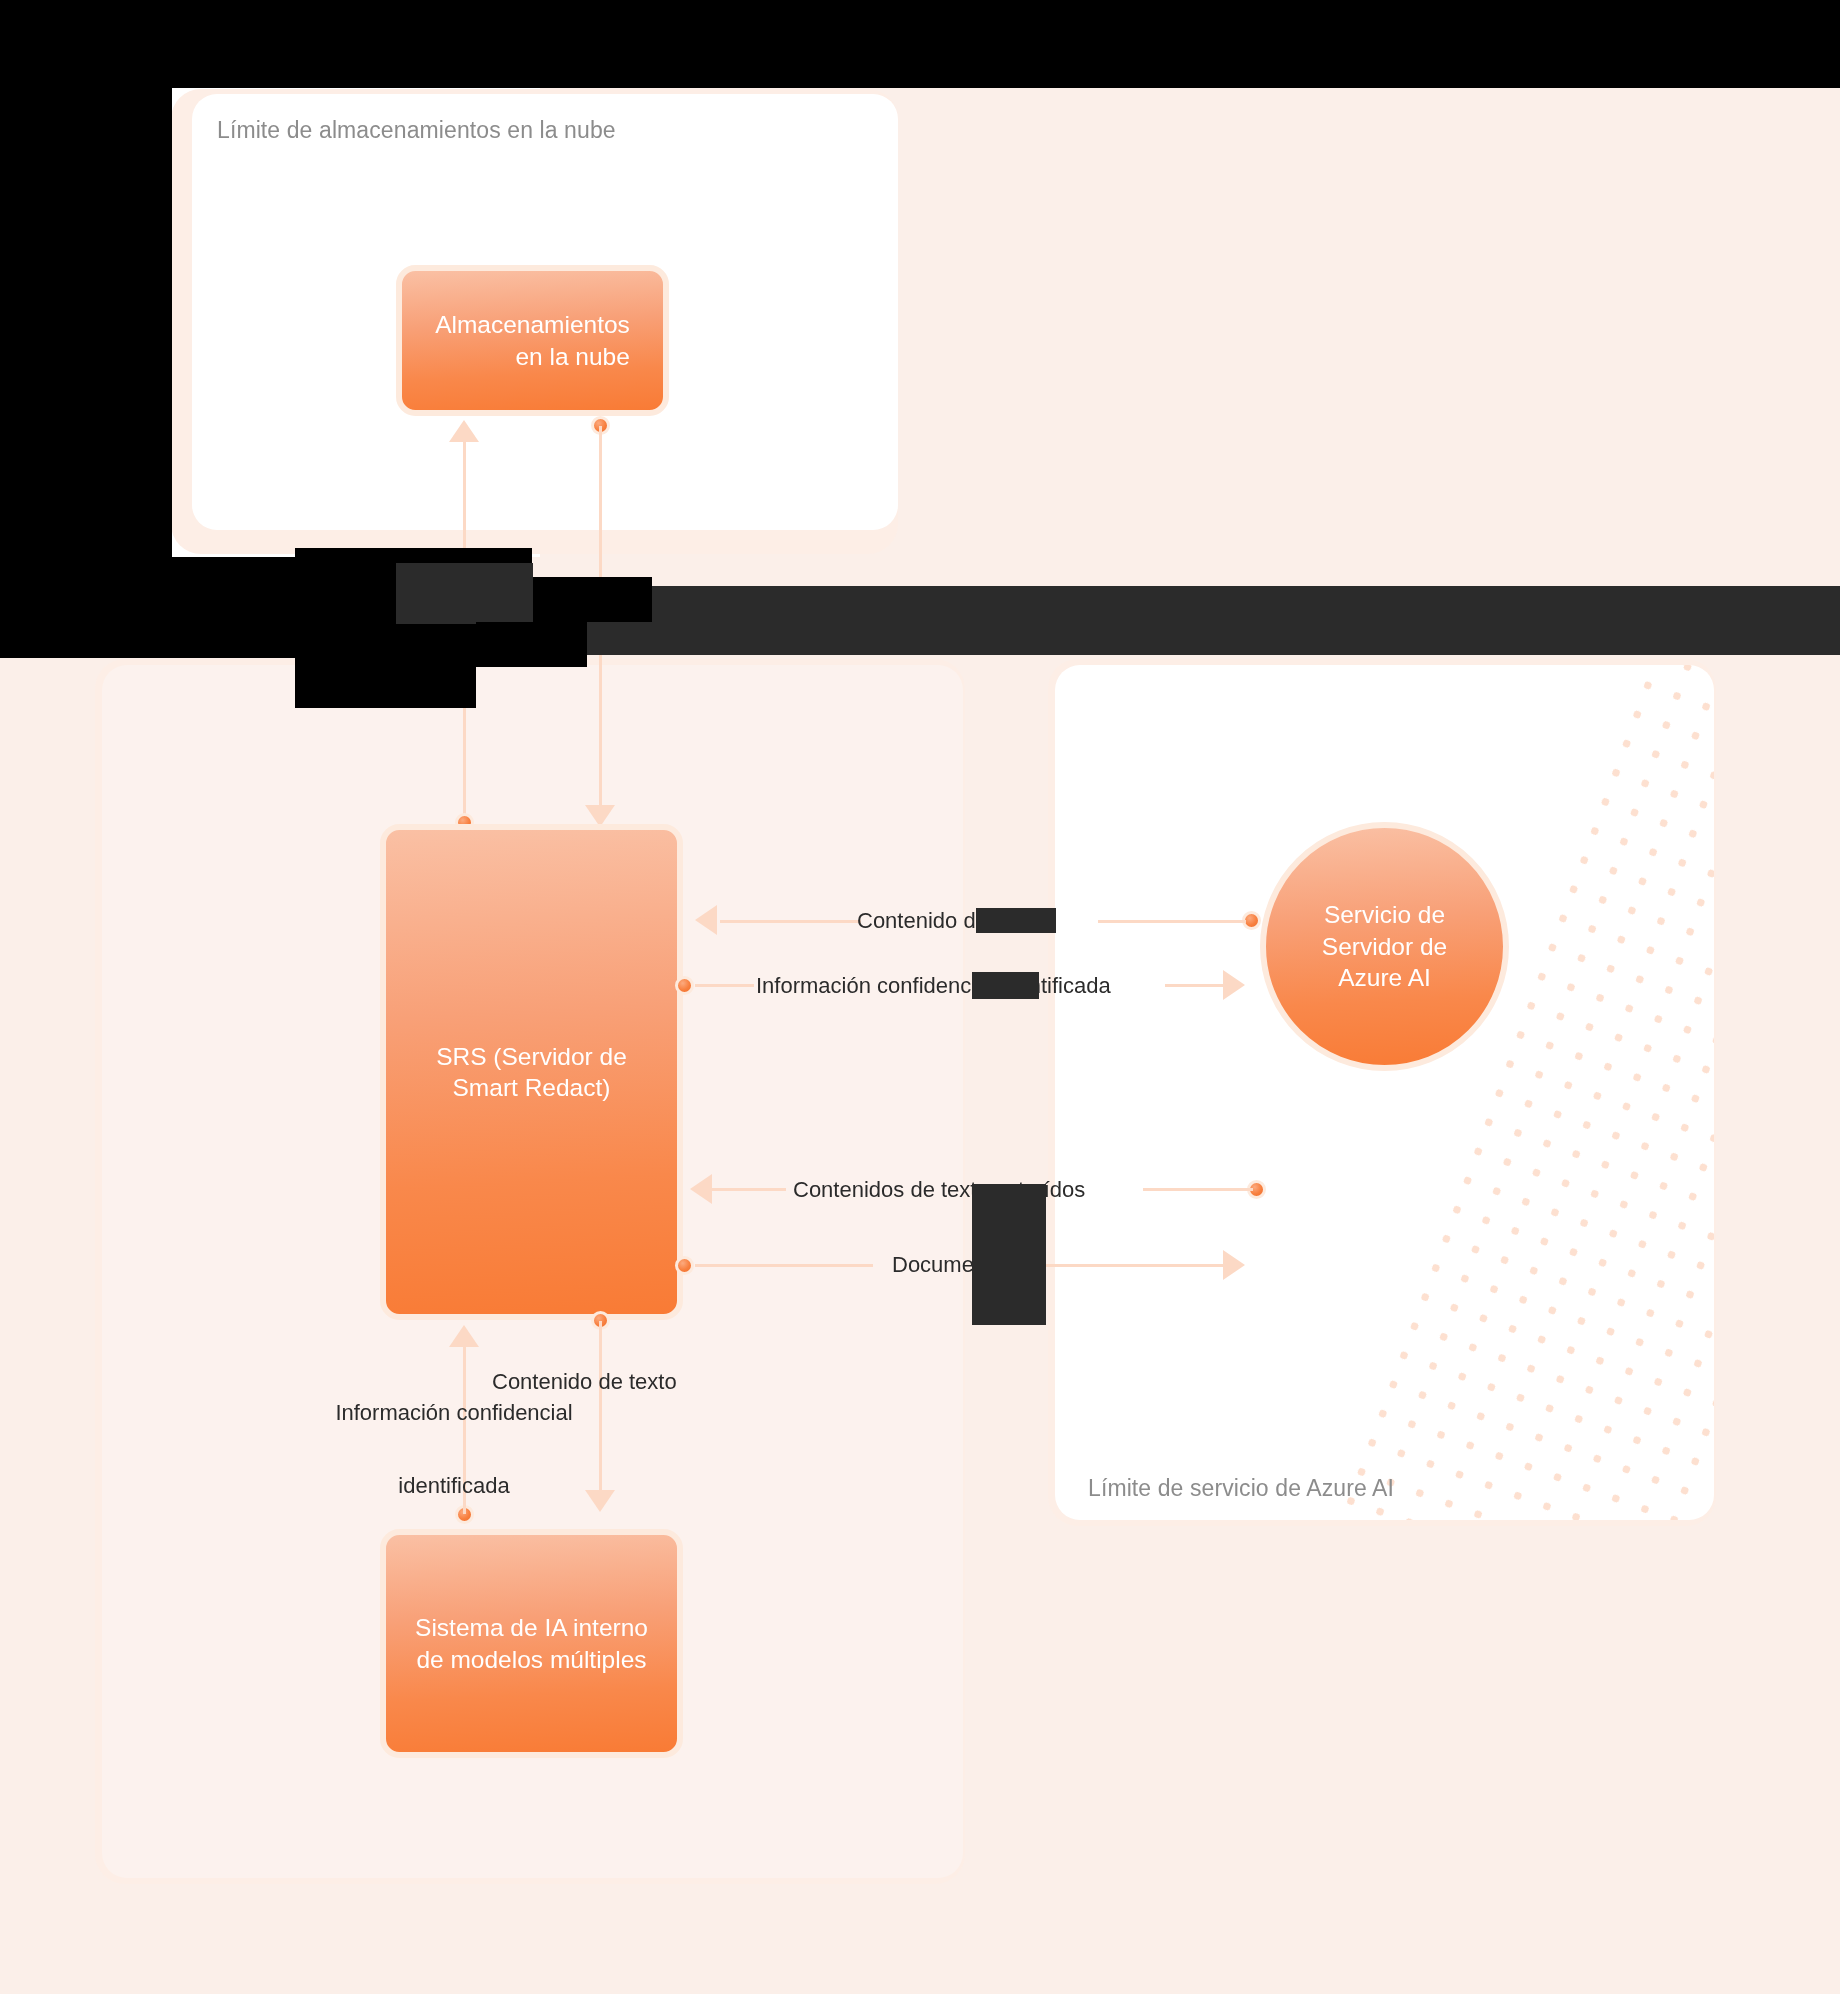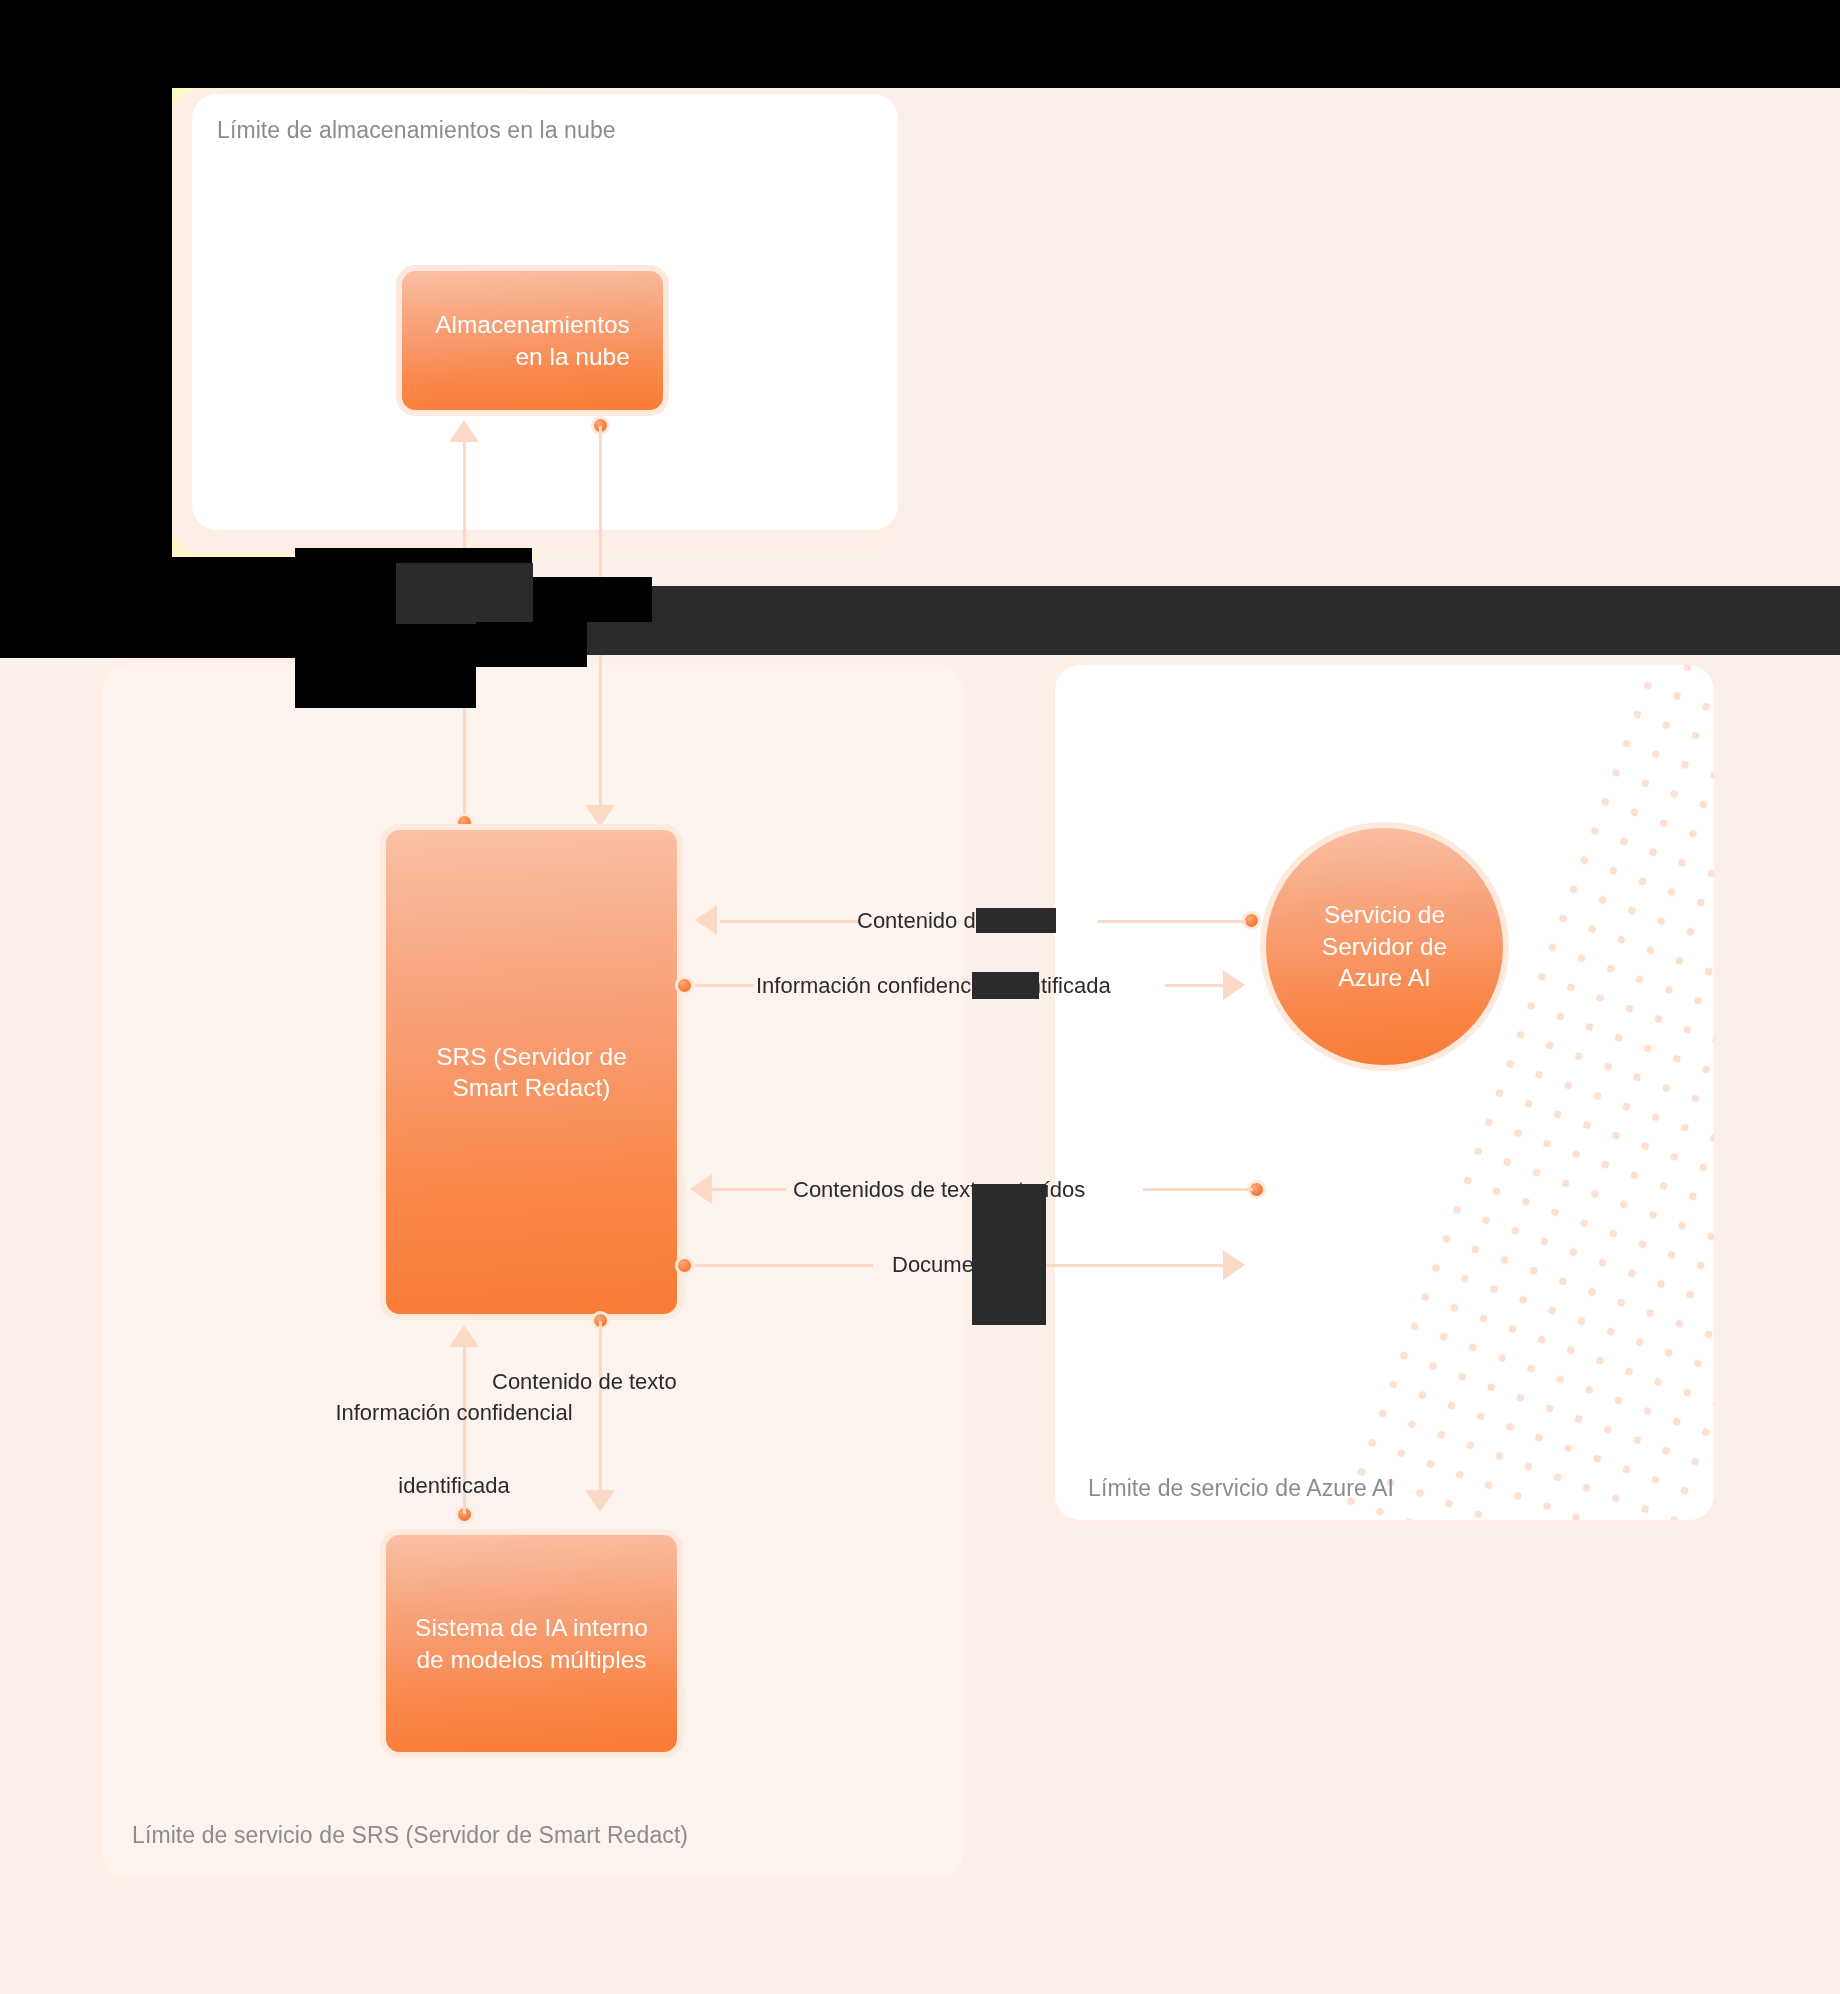--- a/index.html
+++ b/index.html
@@ -12,21 +12,21 @@
     height: 1995px;
     position: relative;
     overflow: hidden;
     font-family: "Liberation Sans", sans-serif;
   }
 
   
   #stage {
     position: absolute;
     inset: 0;
-    background: #fef9c3;
+    background: #ffffff;
   }
 
   
   .canvas-peach {
     position: absolute;
     background: #fbefe9;
   }
 
   
   .boundary {
@@ -166,21 +166,20 @@
 
   <div class="node node-rect" style="left:396px; top:265px; width:273px; height:151px;text-align:right;">
     <div>
       <span>Almacenamientos</span>
       <span>en la nube</span>
     </div>
   </div>
 
   <div class="boundary-outer-ring" style="left:95px; top:659px; width:870px; height:1225px;"></div>
   <div class="boundary boundary-blush" style="left:102px; top:665px; width:861px; height:1213px;"></div>
-  <div class="boundary-label" style="left:132px; top:1822px;">Límite de servicio de SRS (Servidor de Smart Redact)</div>
 
   <div class="boundary-outer-ring" style="left:1048px; top:659px; width:668px; height:867px;"></div>
   <div class="boundary boundary-white" style="left:1055px; top:665px; width:659px; height:855px;"></div>
 
   <div class="dot-clip" style="left:1055px; top:665px; width:659px; height:855px;">
     <div class="dot-pattern" style="left:438px; top:-89px; width:341px; height:1039px;"></div>
   </div>
 
   <div class="boundary-label" style="left:1088px; top:1475px;">Límite de servicio de Azure AI</div>
 

